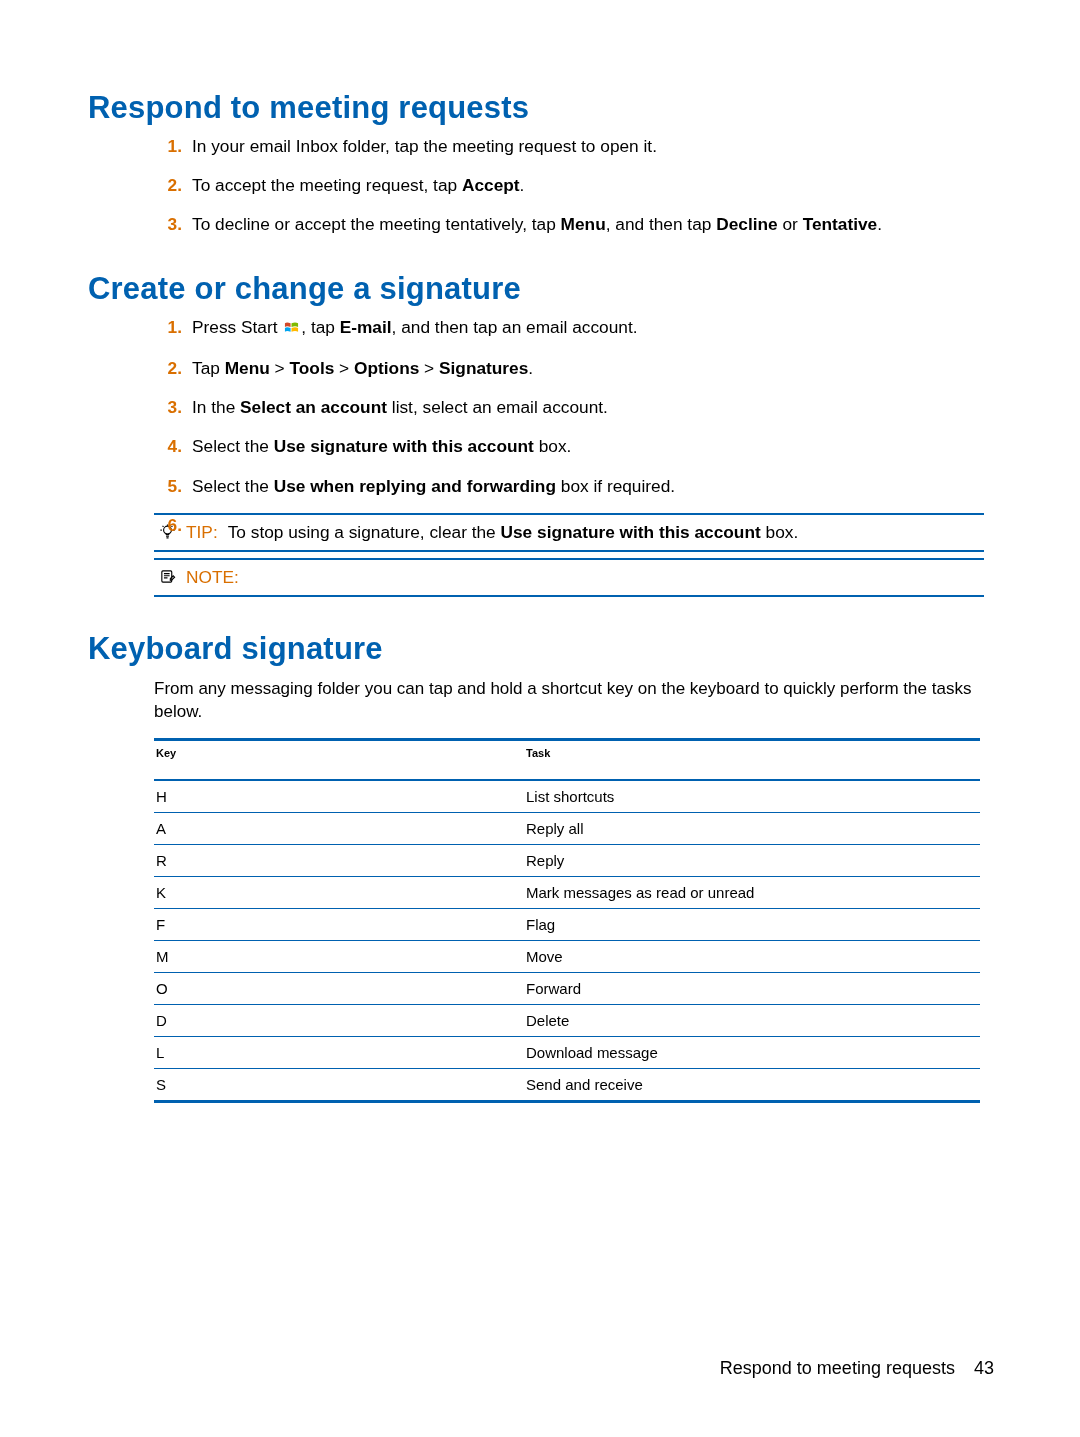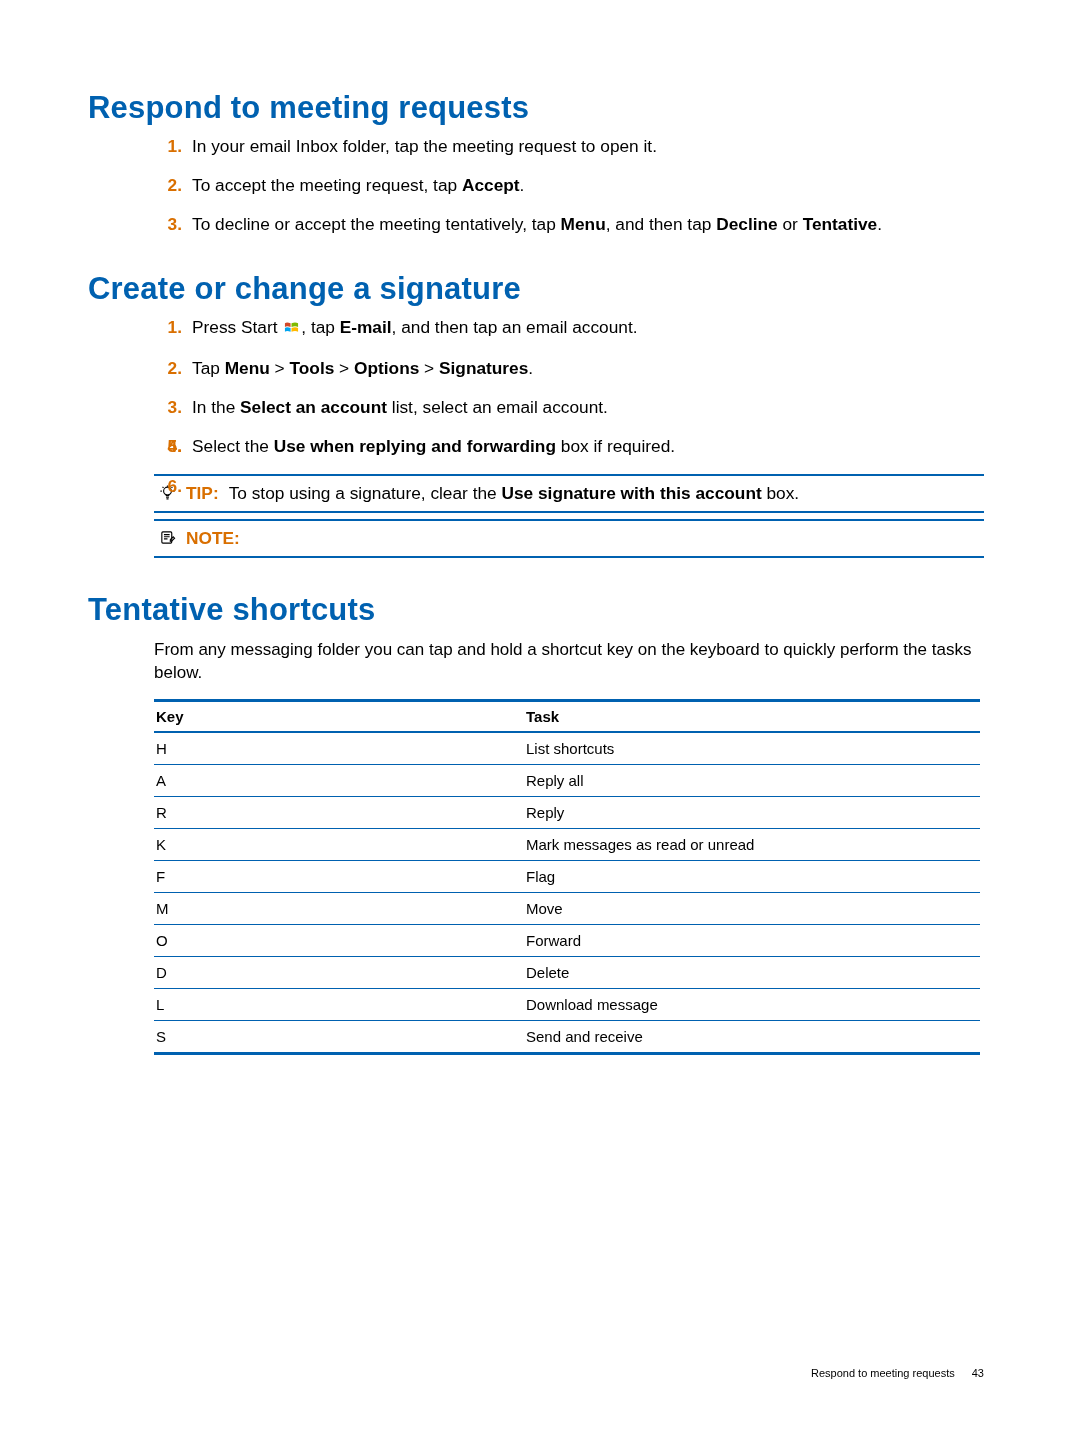--- a/index.html
+++ b/index.html
@@ -63,21 +63,21 @@
   }
   .note-icon {
     flex: 0 0 26px;
     display: flex;
     justify-content: center;
     align-items: flex-start;
     padding-top: 1px;
   }
   .note-icon svg { width: 17px; height: 17px; }
   .note-label {
-    font-weight: 700;
+    font-weight: 400;
     color: #d96f00;
     margin: 0 10px 0 6px;
     white-space: nowrap;
   }
   .note-text { flex: 1; }
   .para {
     margin: 10px 0 14px 66px;
     font-size: 17px;
     line-height: 1.4;
   }
@@ -87,39 +87,39 @@
     width: 826px;
     font-size: 15px;
   }
   .shortcut-table thead tr {
     border-top: 3px solid #0061b0;
     border-bottom: 2px solid #0061b0;
   }
   .shortcut-table th {
     text-align: left;
     font-weight: 700;
-    padding: 6px 8px 6px 2px;
-    font-size: 15px;
+    padding: 6px 8px 20px 2px;
+    font-size: 11px;
   }
   .shortcut-table tbody tr {
     border-bottom: 1px solid #0061b0;
   }
   .shortcut-table tbody tr:last-child {
     border-bottom: 3px solid #0061b0;
   }
   .shortcut-table td {
     padding: 7px 8px 7px 2px;
     vertical-align: top;
   }
   .shortcut-table td.keycol { width: 360px; }
   .footer {
     position: absolute;
-    right: 96px;
+    right: 86px;
     bottom: 58px;
-    font-size: 11px;
+    font-size: 18px;
   }
   .footer .pg {
     margin-left: 14px;
   }
   .start-flag {
     display: inline-block;
     vertical-align: -2px;
     margin: 0 2px 0 2px;
   }
   b { font-weight: 700; }
@@ -139,21 +139,21 @@
   <h2 class="section">Create or change a signature</h2>
   <ol class="numlist">
     <li><span class="num">1.</span><span>Press Start <span class="start-flag"><svg width="15" height="14" viewBox="0 0 16 14">
               <path d="M1 2 Q3 0.5 7 2 L7 6 Q3 4.5 1 6 Z" fill="#d24726"></path>
               <path d="M8 2 Q12 0.5 15 2 L15 6 Q12 4.5 8 6 Z" fill="#7fba00"></path>
               <path d="M1 7 Q3 5.5 7 7 L7 11 Q3 9.5 1 11 Z" fill="#00a4ef"></path>
               <path d="M8 7 Q12 5.5 15 7 L15 11 Q12 9.5 8 11 Z" fill="#ffb900"></path>
             </svg></span>, tap <b>E-mail</b>, and then tap an email account.</span></li>
     <li><span class="num">2.</span><span>Tap <b>Menu</b> &gt; <b>Tools</b> &gt; <b>Options</b> &gt; <b>Signatures</b>.</span></li>
     <li><span class="num">3.</span><span>In the <b>Select an account</b> list, select an email account.</span></li>
-    <li><span class="num">4.</span></li>
+    <li><span class="num">4.</span><span>Select the <b>Use signature with this account</b> box.</span></li>
     <li><span class="num">5.</span><span>Select the <b>Use when replying and forwarding</b> box if required.</span></li>
     <li><span class="num">6.</span></li>
   </ol>
 
   <div class="note-row">
     <span class="note-icon">
       <svg viewBox="0 0 24 24" fill="none" stroke="#000" stroke-width="1.6">
         <circle cx="12" cy="10" r="5.5"></circle>
         <path d="M9.5 16h5M10 18.5h4M10.5 21h3"></path>
         <path d="M12 2v2M4 10H2M22 10h-2M5 4l1.4 1.4M19 4l-1.4 1.4"></path>
@@ -167,21 +167,21 @@
     <span class="note-icon">
       <svg viewBox="0 0 24 24" fill="none" stroke="#000" stroke-width="1.6">
         <rect x="4" y="4" width="14" height="16" rx="1.5"></rect>
         <path d="M7 8h8M7 11h8M7 14h5"></path>
         <path d="M16 15l4-4 2 2-4 4-2 .5z"></path>
       </svg>
     </span>
     <span class="note-label">NOTE:</span>
   </div>
 
-  <h2 class="section">Tentative shortcuts</h2>
+  <h2 class="section">Keyboard signature</h2>
   <p class="para">From any messaging folder you can tap and hold a shortcut key on the keyboard to quickly perform the tasks below.</p>
 
   <table class="shortcut-table">
     <thead>
       <tr>
         <th class="keycol">Key</th>
         <th>Task</th>
       </tr>
     </thead>
     <tbody>

